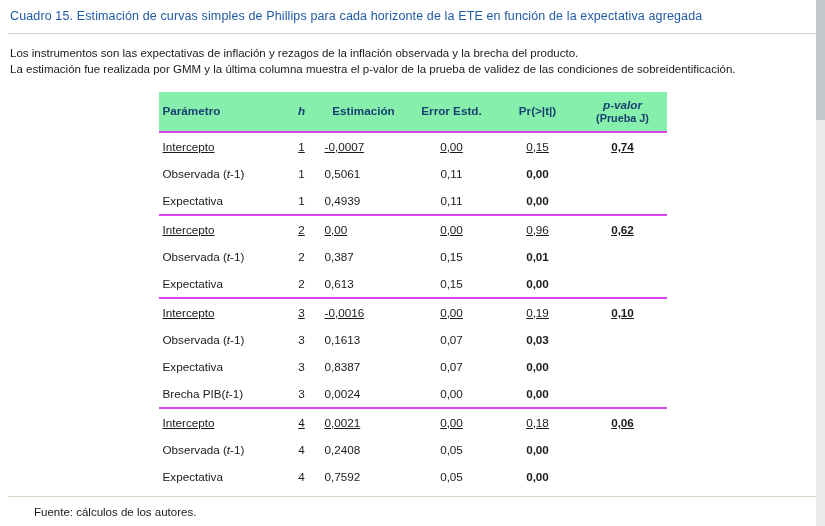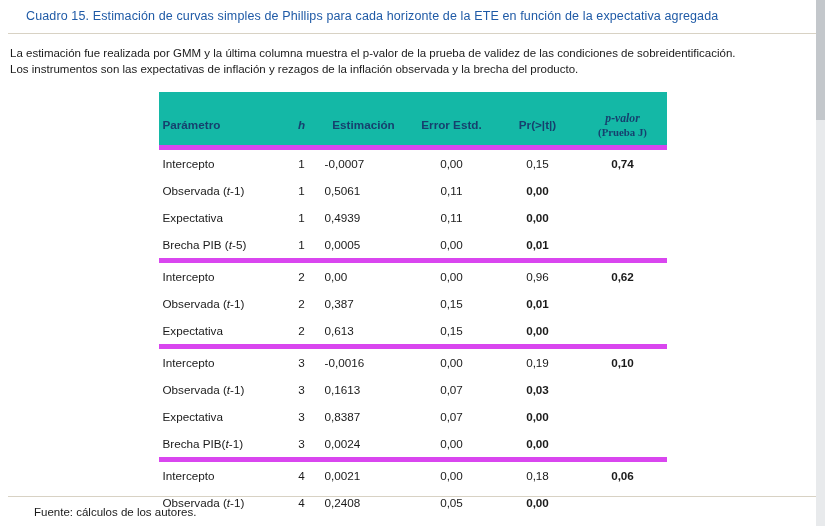--- a/index.html
+++ b/index.html
@@ -20,21 +20,20 @@
     width: 825px;
     height: 526px;
     box-sizing: border-box;
   }
   .title {
     font-size: 12.5px;
     color: #1f5aa6;
     padding: 9px 20px 8px 10px;
     line-height: 1.25;
     letter-spacing: 0.01em;
-    margin-left: 16px;
   }
   .title-rule {
     height: 1px;
     background: #d8d2c4;
     margin: 0 8px 0 8px;
   }
   .note {
     font-size: 11.5px;
     color: #1a1a1a;
     padding: 11px 12px 0 10px;
@@ -47,52 +46,52 @@
     display: flex;
     justify-content: center;
   }
   table.ptable {
     border-collapse: collapse;
     font-size: 11.7px;
     width: 460px;
     table-layout: fixed;
   }
   table.ptable thead th {
-    background: #14b8a6;
+    background: #86efac;
     color: #16406e;
     font-weight: bold;
     font-size: 11.7px;
-    padding: 20px 4px 6px 4px;
+    padding: 6px 4px 6px 4px;
     vertical-align: middle;
     line-height: 1.2;
     border: none;
   }
   thead th.th-param { text-align: left; padding-left: 14px; width: 116px; }
   thead th.th-h { text-align: center; width: 30px; font-style: italic; }
   thead th.th-est { text-align: center; width: 78px; }
   thead th.th-err { text-align: center; width: 82px; }
   thead th.th-pr  { text-align: center; width: 74px; }
-  thead th.th-pv  { text-align: center; width: 80px; font-family: Liberation Serif, serif; }
+  thead th.th-pv  { text-align: center; width: 80px; }
   .pv-italic { font-style: italic; display: block; }
   .pv-sub { display: block; font-size: 10.8px; }
 
   table.ptable tbody td {
     padding: 4px 4px 4px 4px;
     vertical-align: middle;
     height: 19px;
   }
   td.c-param { text-align: left; padding-left: 14px; }
   td.c-h { text-align: center; }
   td.c-est { text-align: left; }
   td.c-err { text-align: center; }
   td.c-pr { text-align: center; }
   td.c-pv { text-align: center; font-weight: bold; }
   td.bold { font-weight: bold; }
 
-  tr.group-start td { border-top: 5px solid #d946ef; }
+  tr.group-start td { border-top: 2px solid #d946ef; text-decoration: underline; }
 
   .footer-rule {
     position: absolute;
     left: 8px;
     right: 8px;
     bottom: 29px;
     height: 1px;
     background: #d8d2c4;
   }
   .source {
@@ -123,22 +122,22 @@
 </style>
 </head>
 <body>
 
 <div class="page">
 
   <div class="title">Cuadro 15. Estimación de curvas simples de Phillips para cada horizonte de la ETE en función de la expectativa agregada</div>
   <div class="title-rule"></div>
 
   <div class="note">
+    <div>Los instrumentos son las expectativas de inflación y rezagos de la inflación observada y la brecha del producto.</div>
     <div>La estimación fue realizada por GMM y la última columna muestra el p-valor de la prueba de validez de las condiciones de sobreidentificación.</div>
-    <div>Los instrumentos son las expectativas de inflación y rezagos de la inflación observada y la brecha del producto.</div>
   </div>
 
   <div class="table-wrap">
     <table class="ptable">
       <thead>
         <tr>
           <th class="th-param">Parámetro</th>
           <th class="th-h">h</th>
           <th class="th-est">Estimación</th>
           <th class="th-err">Error Estd.</th>
@@ -167,28 +166,20 @@
             <td class="c-pv bold"></td>
           </tr>
           <tr>
             <td class="c-param">Expectativa</td>
             <td class="c-h">1</td>
             <td class="c-est">0,4939</td>
             <td class="c-err">0,11</td>
             <td class="c-pr bold">0,00</td>
             <td class="c-pv bold"></td>
           </tr>
-          <tr>
-            <td class="c-param">Brecha PIB (<i>t</i>-5)</td>
-            <td class="c-h">1</td>
-            <td class="c-est">0,0005</td>
-            <td class="c-err">0,00</td>
-            <td class="c-pr bold">0,01</td>
-            <td class="c-pv bold"></td>
-          </tr>
           <tr class="group-start">
             <td class="c-param">Intercepto</td>
             <td class="c-h">2</td>
             <td class="c-est">0,00</td>
             <td class="c-err">0,00</td>
             <td class="c-pr">0,96</td>
             <td class="c-pv bold">0,62</td>
           </tr>
           <tr>
             <td class="c-param">Observada (<i>t</i>-1)</td>

